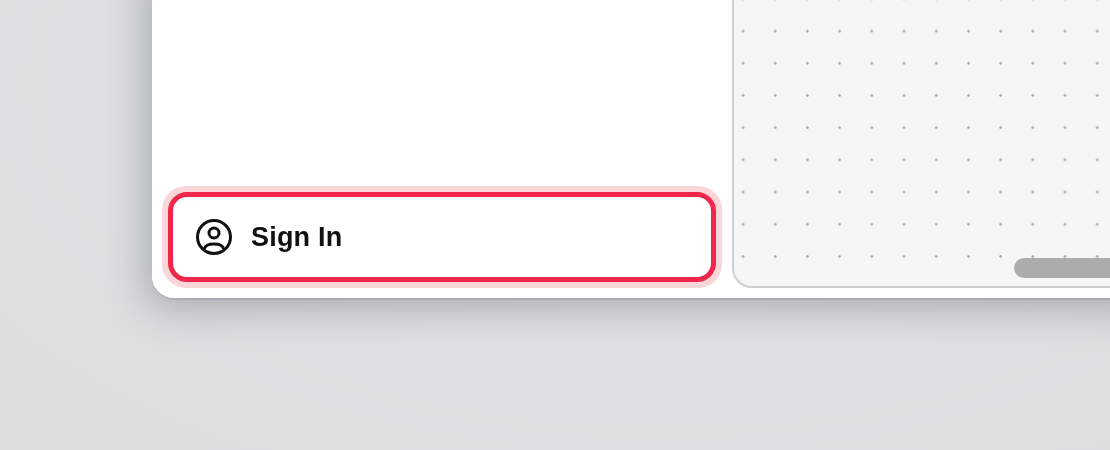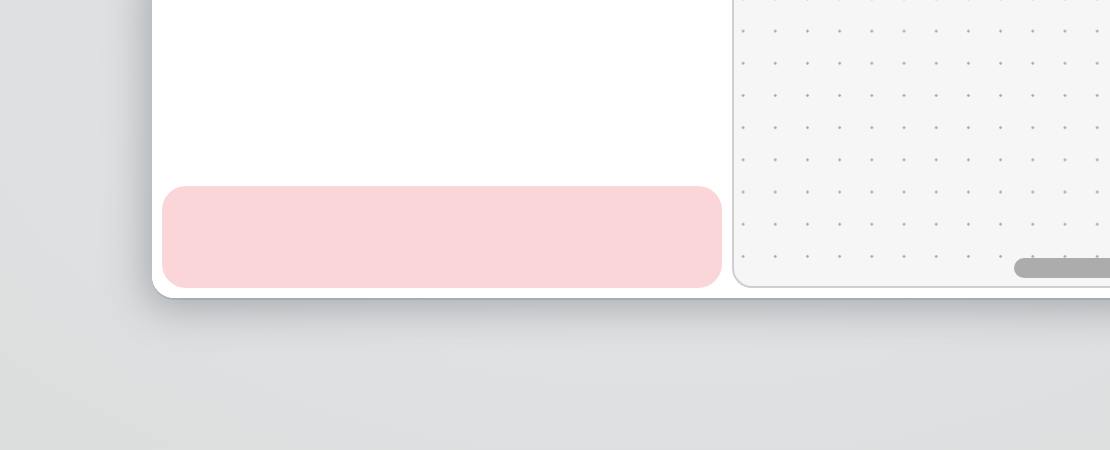--- a/index.html
+++ b/index.html
@@ -97,17 +97,27 @@
     background: #acacac;
     cursor: pointer;
   }
 </style>
 </head>
 <body>
 
 <div class="window">
   <div class="sidebar">
     <div class="signin-focus"></div>
+    <div class="signin-button">
+      <span class="signin-icon">
+        <svg width="38" height="38" viewBox="0 0 38 38">
+          <circle cx="19" cy="19" r="16.5" fill="none" stroke="#111" stroke-width="3"></circle>
+          <circle cx="19" cy="15" r="5" fill="none" stroke="#111" stroke-width="3"></circle>
+          <path d="M9.5 30.5 C 11 24.5, 27 24.5, 28.5 30.5" fill="none" stroke="#111" stroke-width="3" stroke-linecap="round"></path>
+        </svg>
+      </span>
+      <span class="signin-label">Sign In</span>
+    </div>
   </div>
   <div class="canvas">
     <div class="scrollbar-thumb"></div>
   </div>
 </div>
 
 </body></html>

